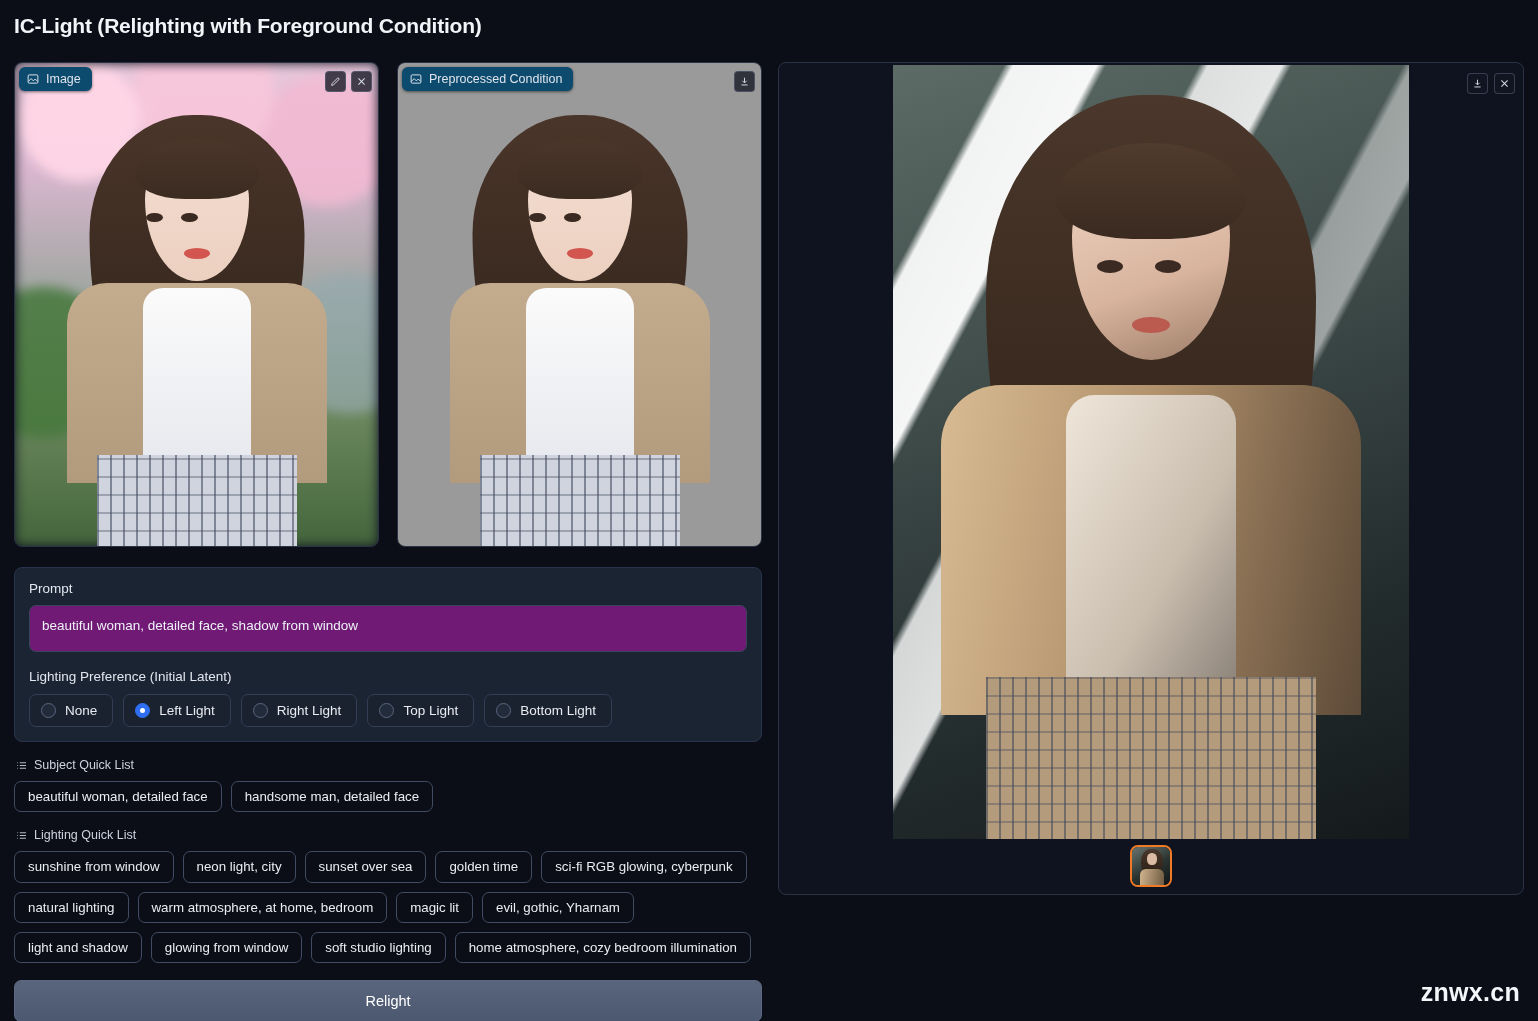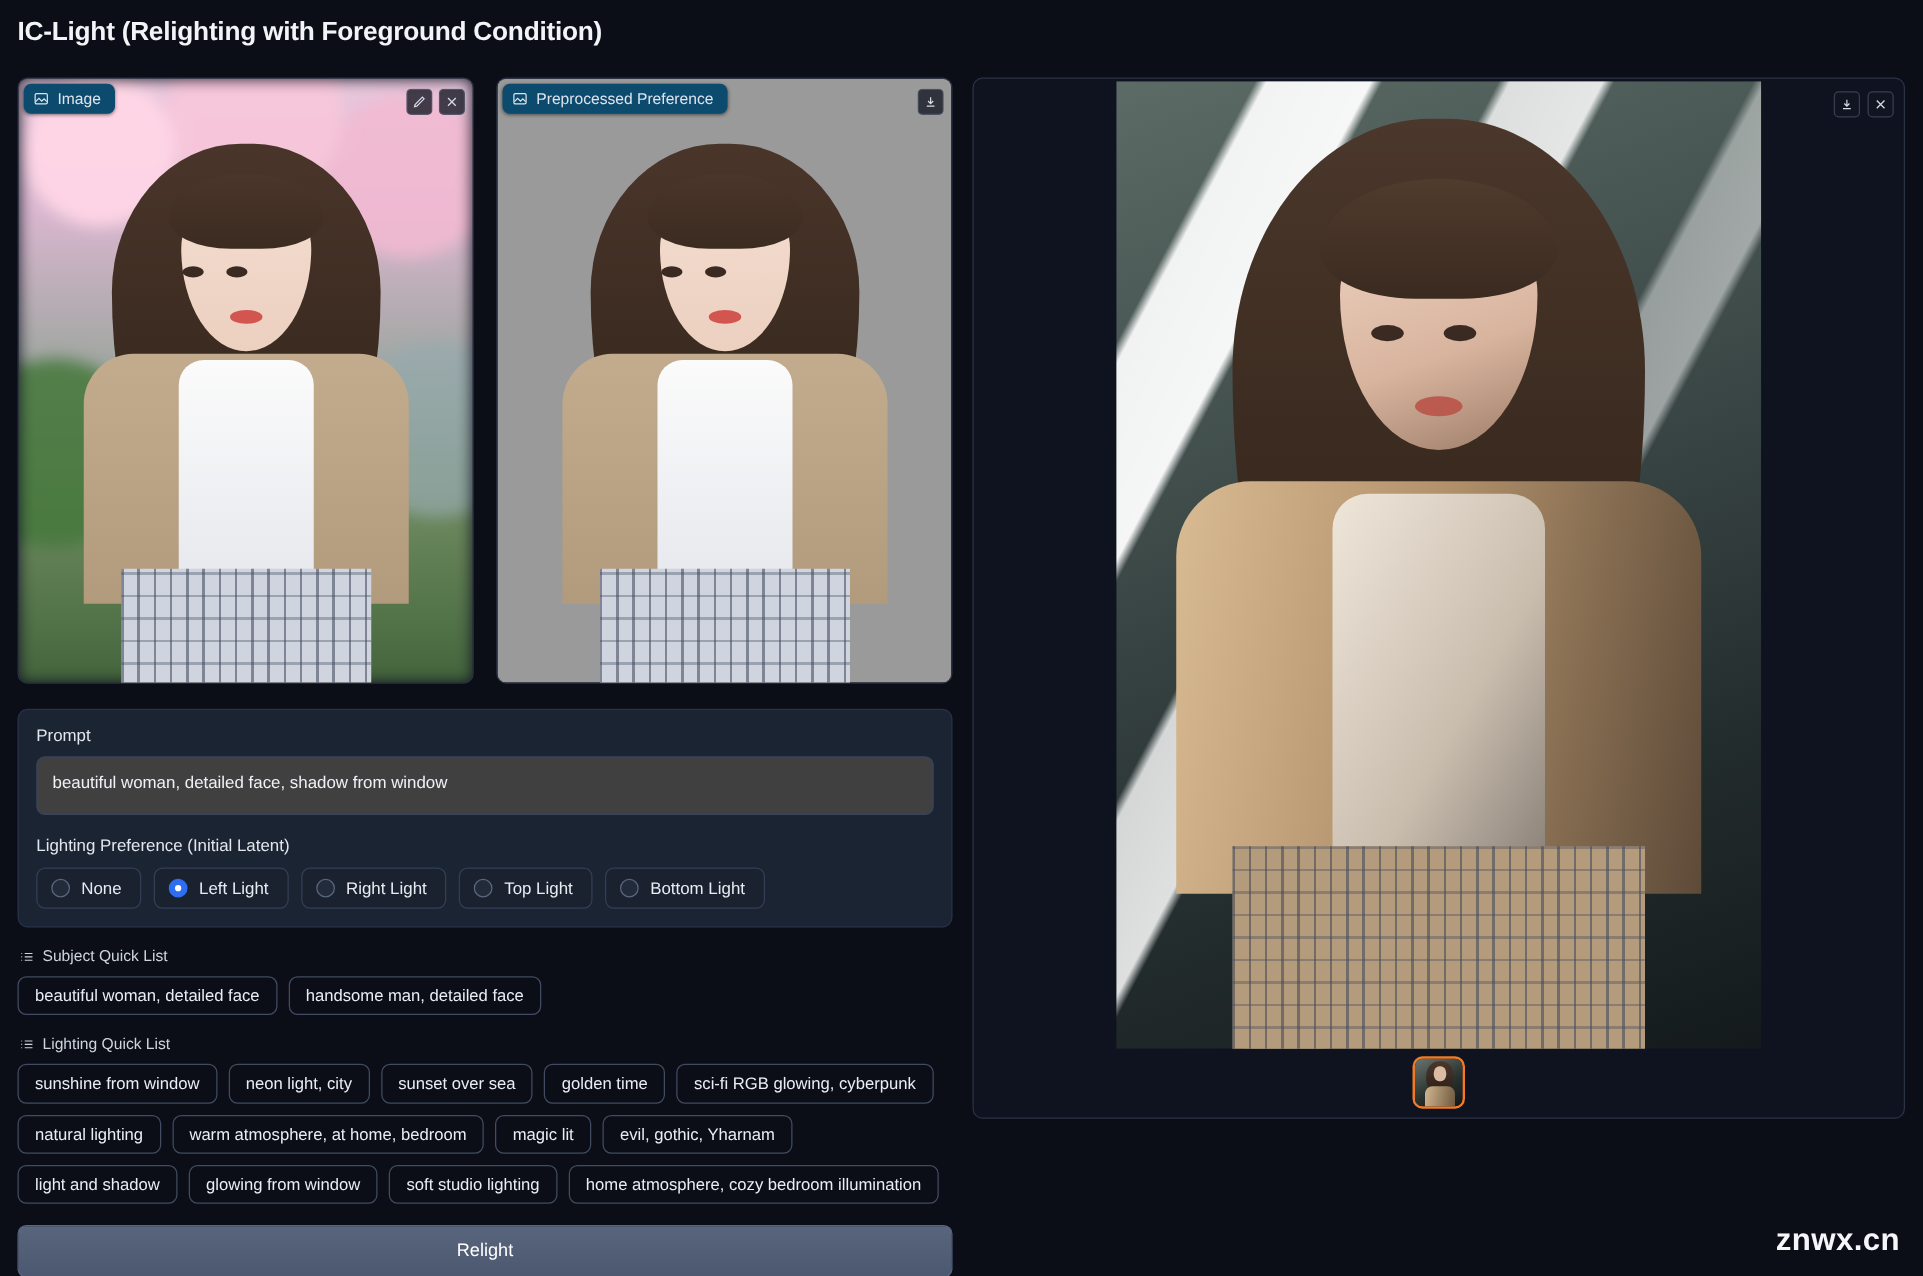--- a/index.html
+++ b/index.html
@@ -102,21 +102,21 @@
 
   .field-label {
     font-size: 13.5px;
     color: #e2e6ee;
     margin-bottom: 9px;
   }
 
   #prompt-input {
     width: 100%;
     height: 47px;
-    background: #404040;
+    background: #701a75;
     border: 1px solid #39445c;
     border-radius: 7px;
     color: #eef1f6;
     font-family: "Liberation Sans", sans-serif;
     font-size: 13.5px;
     padding: 12px 12px;
     resize: none;
     outline: none;
     display: block;
   }
@@ -385,21 +385,21 @@
           <div class="skirt skirt-plaid" style="top:392px;width:200px;height:95px;background-color:#cfd4de;"></div>
         </div>
       </div>
       <div class="panel-tag">
         <span>
           <svg viewBox="0 0 16 16" fill="none" stroke="currentColor" stroke-width="1.3" style="width:12px;height:12px;display:block;">
             <rect x="1.5" y="2.5" width="13" height="11" rx="1.5"></rect>
             <path d="M2 11l3.5-3.5 3 3 2.5-2.5L14 11"></path>
           </svg>
         </span>
-        <span>Preprocessed Preference</span>
+        <span>Preprocessed Condition</span>
       </div>
       <div class="panel-btns">
         <div class="icon-btn">
           <svg viewBox="0 0 16 16" fill="none" stroke="currentColor" stroke-width="1.4">
             <path d="M8 2.5v7M5 7l3 3 3-3M3.5 13h9"></path>
           </svg>
         </div>
       </div>
     </div>
 

